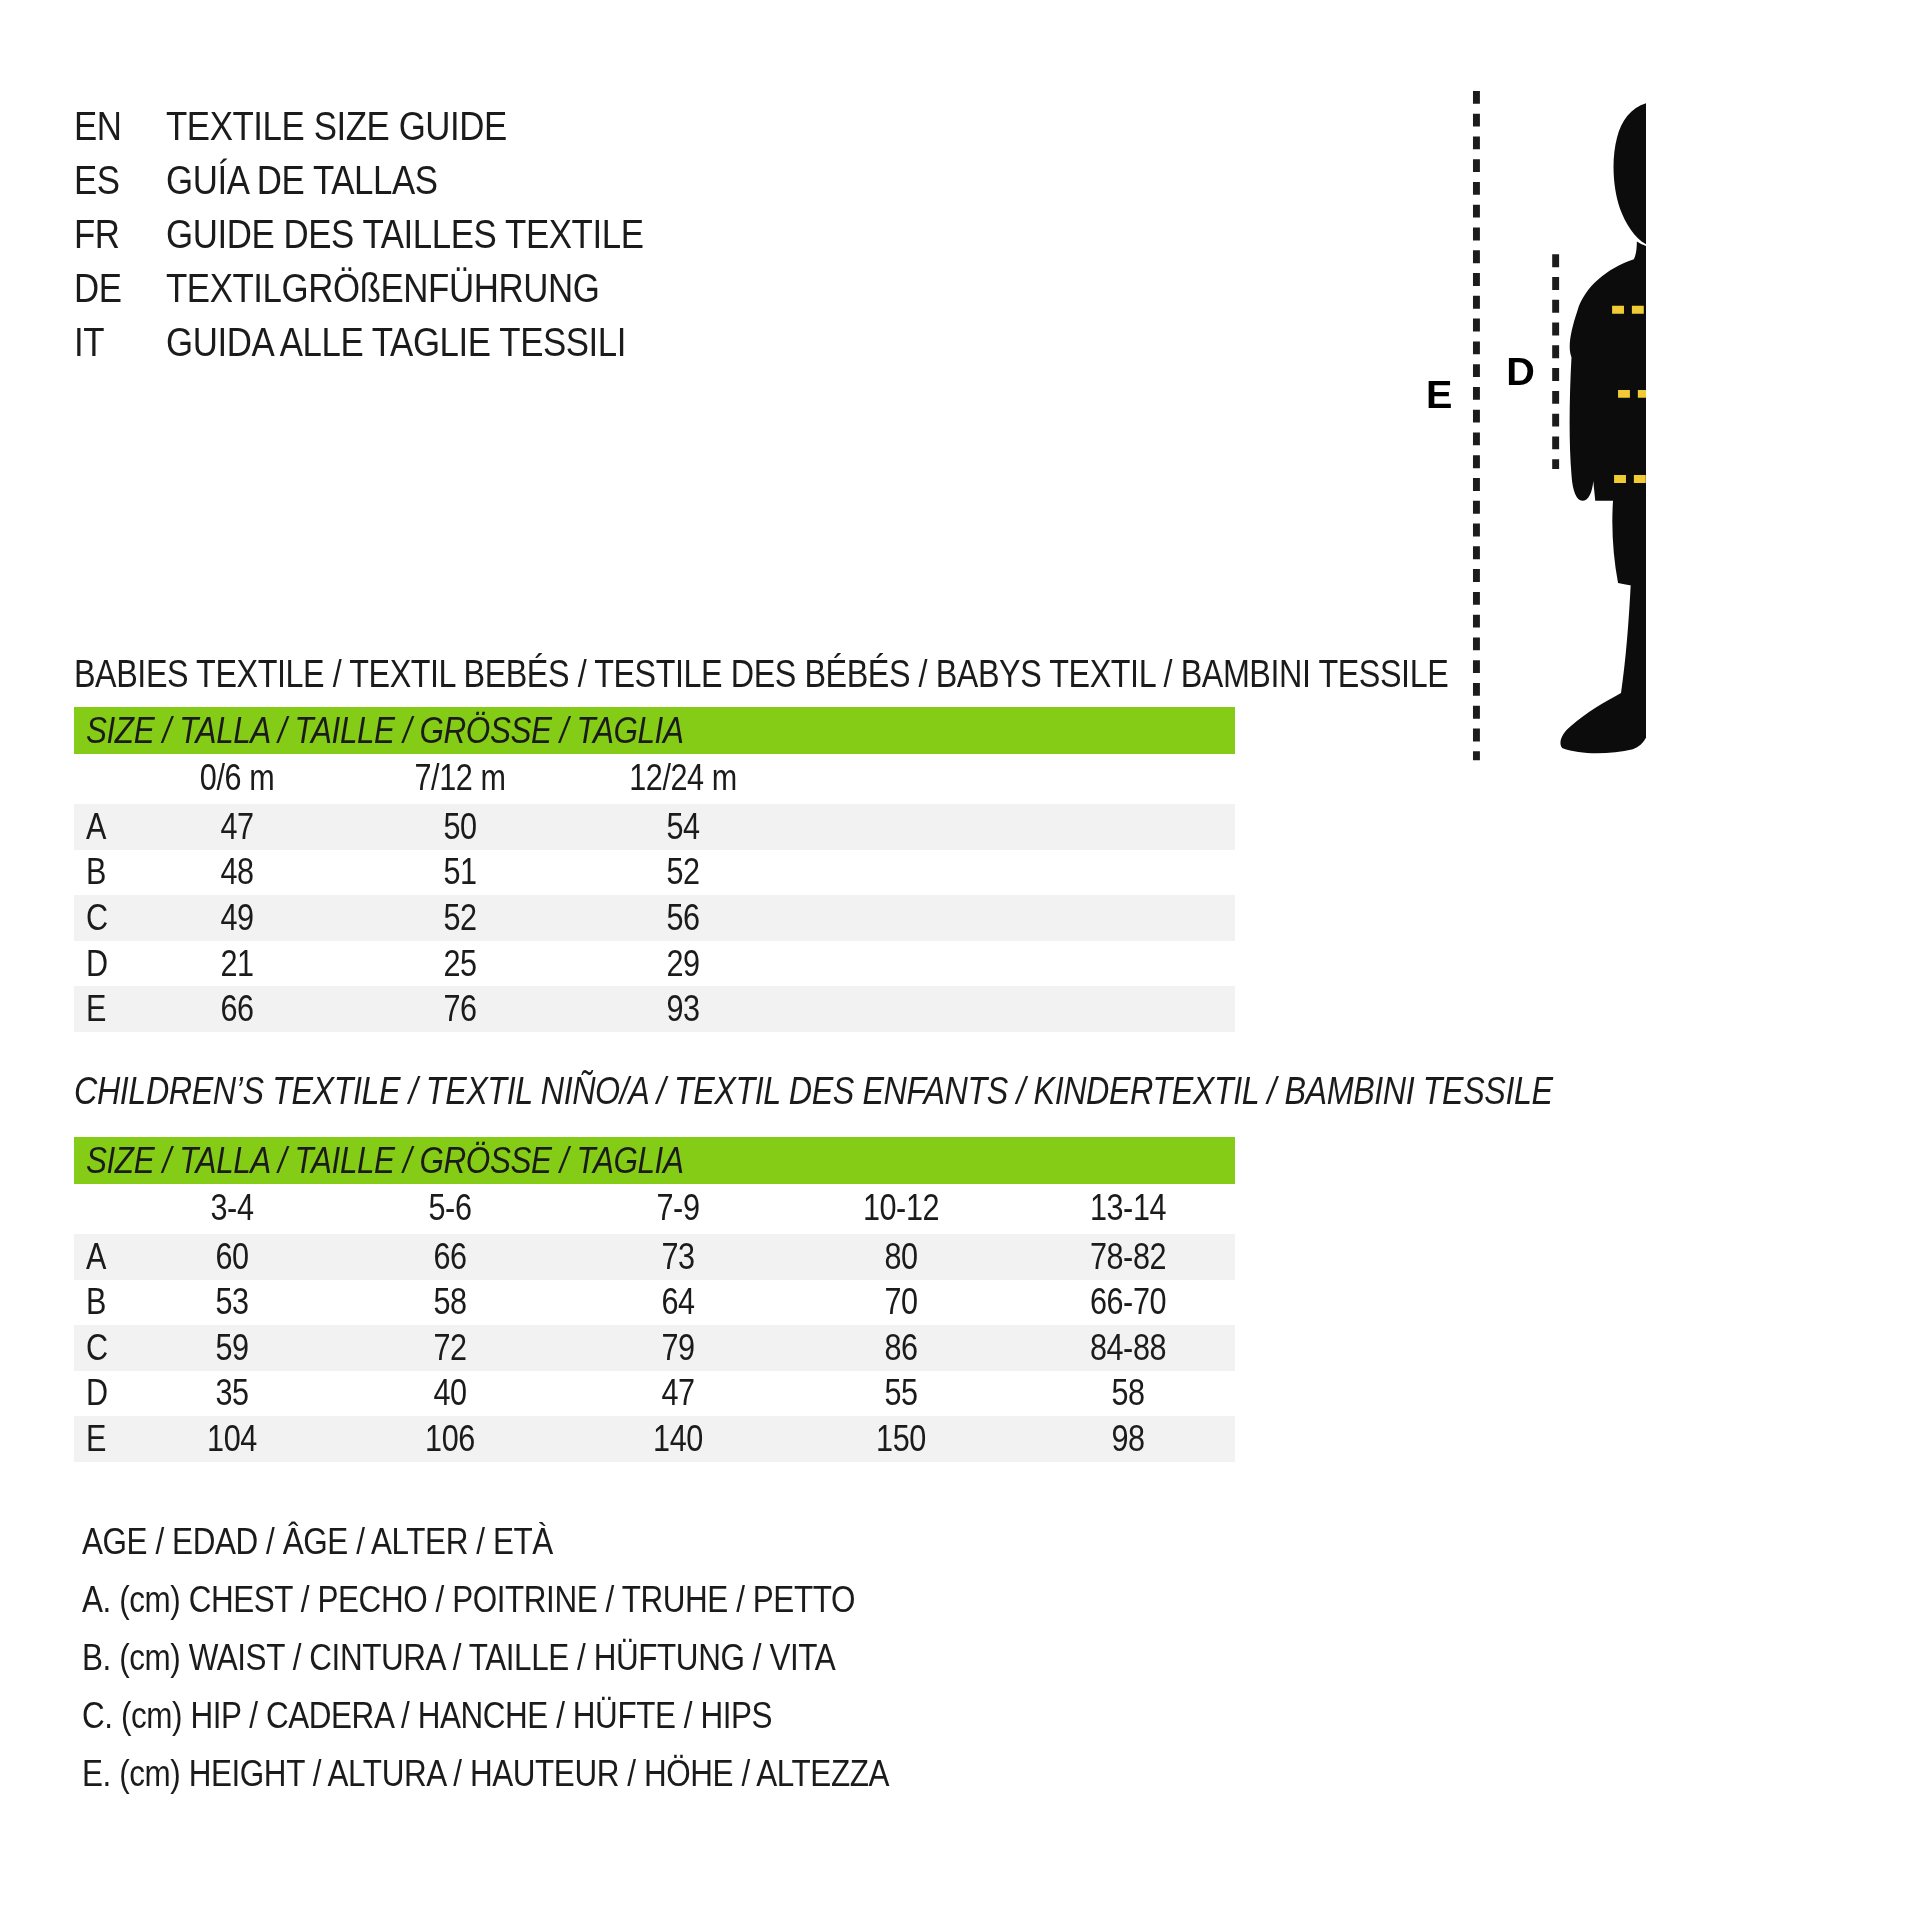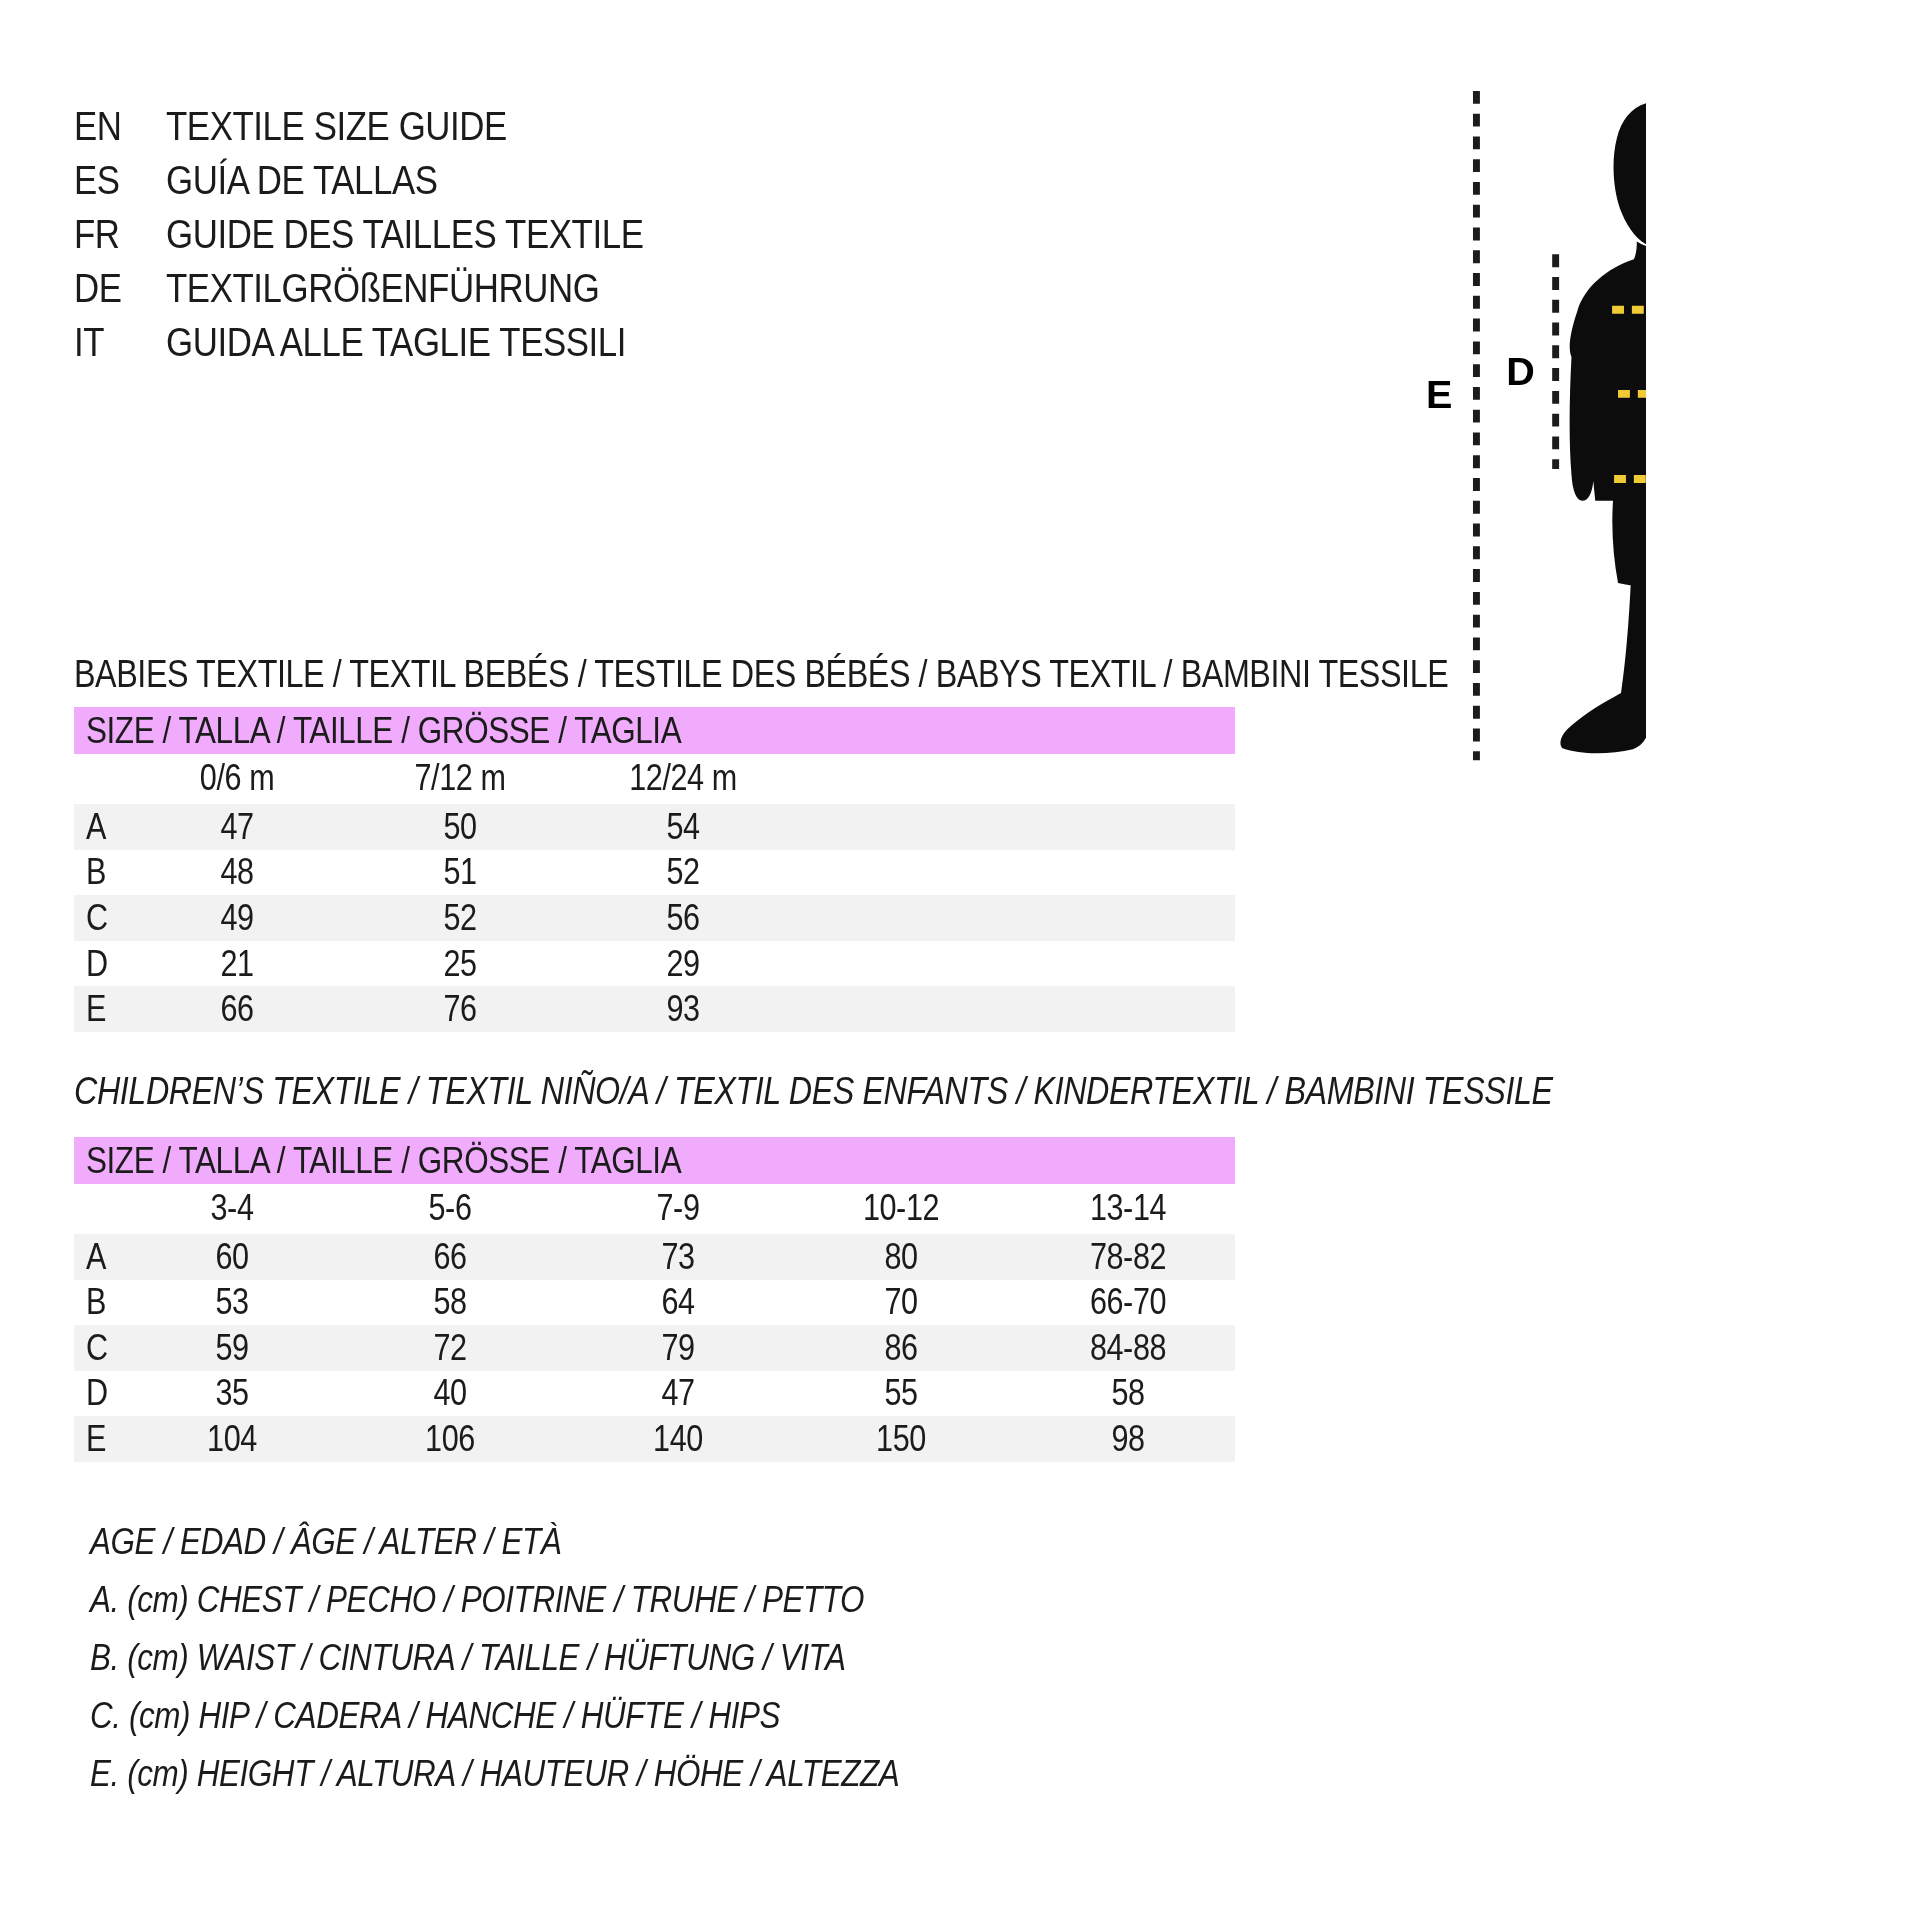--- a/index.html
+++ b/index.html
@@ -8,33 +8,33 @@
     font-family:"Liberation Sans","DejaVu Sans",sans-serif;color:#1b1b1b;
   }
   .cx{display:inline-block;transform:scaleX(.85);transform-origin:0 50%;letter-spacing:-0.5px;white-space:nowrap;}
   
   #title-block{position:absolute;left:74px;top:99px;}
   .title-line{display:flex;height:54px;line-height:54px;font-size:41px;}
   .lang-code{width:92px;flex:0 0 92px;}
   
   .section-heading{position:absolute;left:74px;height:44px;line-height:44px;font-size:38px;}
   
-  .size-bar{position:absolute;left:74px;width:1161px;height:47px;line-height:47px;background:#f0abfc;font-size:37px;}
+  .size-bar{position:absolute;left:74px;width:1161px;height:47px;line-height:47px;background:#84cc16;font-size:37px;font-style:italic;}
   .size-bar .cx{margin-left:12px;}
   .col-row{position:absolute;left:74px;width:1161px;height:50px;line-height:50px;font-size:36px;}
   .t-row{position:absolute;left:74px;width:1161px;height:46px;line-height:46px;font-size:36px;}
   .t-row.alt{background:#f2f2f2;}
   .row-label{position:absolute;left:12px;top:0;}
   .cell{position:absolute;top:0;transform:translateX(-50%) scaleX(.85);letter-spacing:-0.5px;white-space:nowrap;}
   
   .b1{left:163px;} .b2{left:386px;} .b3{left:609px;}
   
   .k1{left:158px;} .k2{left:376px;} .k3{left:604px;} .k4{left:827px;} .k5{left:1054px;}
   
-  #legend{position:absolute;left:90px;top:1513px;font-style:italic;}
+  #legend{position:absolute;left:82px;top:1513px;}
   .legend-line{height:58px;line-height:58px;font-size:37px;}
   
   #figure-svg{position:absolute;left:1416px;top:79px;}
   .meas-letter{font-family:"Liberation Sans","DejaVu Sans",sans-serif;font-weight:700;font-size:40px;}
 </style>
 </head>
 <body>
 
 <div id="canvas">
 

